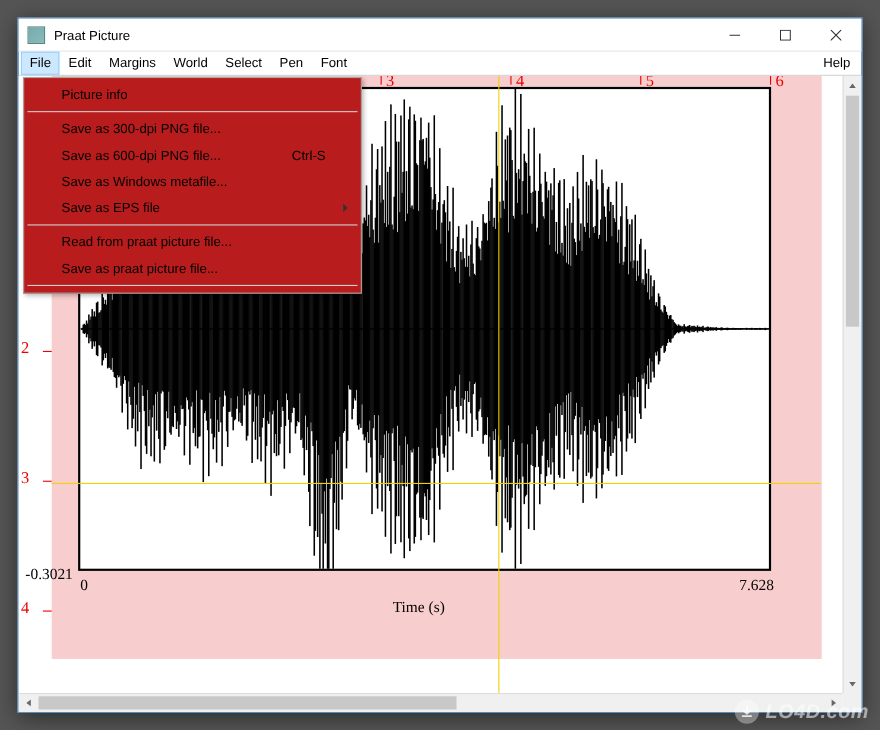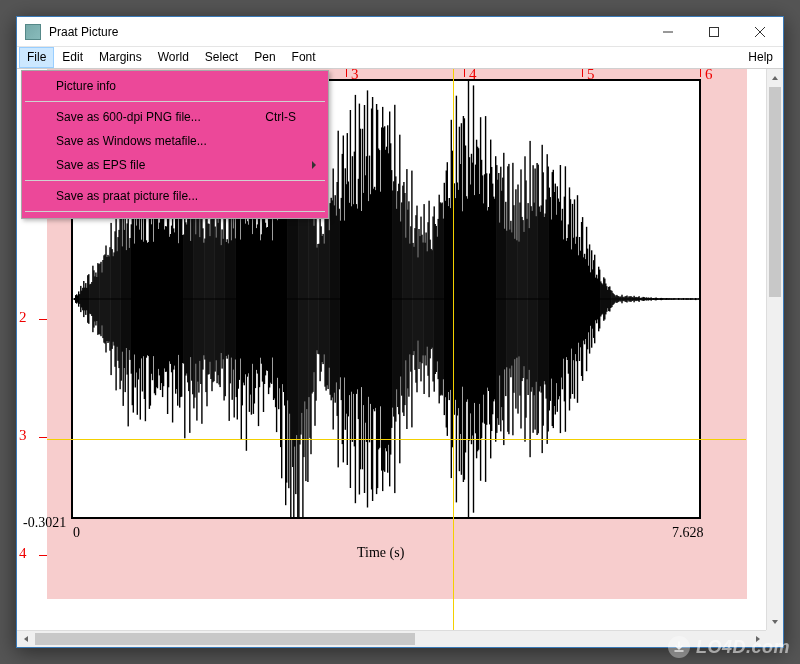--- a/index.html
+++ b/index.html
@@ -127,21 +127,21 @@
   .thumb-v{position:absolute;left:2px;right:2px;top:18px;height:210px;background:#c8c8c8;}
   .thumb-h{position:absolute;top:2px;bottom:2px;left:18px;width:380px;background:#c8c8c8;}
   .scroll-arrow{position:absolute;display:flex;align-items:center;justify-content:center;}
   .scroll-arrow svg{width:8px;height:8px;fill:#666;}
 
   
   .dropdown {
     position: absolute;
     left: 21px; top: 70px;
     width: 308px;
-    background: #ec4899;
+    background: #b91c1c;
     border: 1px solid #a7a7a7;
     box-shadow: 2px 2px 4px rgba(0,0,0,0.25);
     padding: 3px 2px;
     z-index: 50;
   }
   .dd-item {
     display:flex;
     padding: 5px 30px 5px 32px;
     align-items:center;
     font-size: 12px;
@@ -911,32 +911,38 @@
   </div>
 
 </div>
 
 <div class="dropdown">
   <div class="dd-item">
     <span>Picture info</span>
   </div>
   <div class="dd-sep"></div>
   <div class="dd-item">
+    <span>Save as 300-dpi PNG file...</span>
+  </div>
+  <div class="dd-item">
     <span>Save as 600-dpi PNG file...</span>
     <span class="shortcut">Ctrl-S</span>
   </div>
   <div class="dd-item">
     <span>Save as Windows metafile...</span>
   </div>
   <div class="dd-item">
     <span>Save as EPS file</span>
     <span class="sub-arrow"></span>
   </div>
   <div class="dd-sep"></div>
   <div class="dd-item">
+    <span>Read from praat picture file...</span>
+  </div>
+  <div class="dd-item">
     <span>Save as praat picture file...</span>
   </div>
   <div class="dd-sep"></div>
 </div>
 
 <div class="watermark">
   <span class="dl-icon">
     <svg width="12" height="12" viewBox="0 0 12 12">
         <path d="M6 1 V8 M3 5 L6 8 L9 5 M2 10 H10" stroke="rgba(255,255,255,0.8)" stroke-width="1.5" fill="none" stroke-linecap="round"></path>
       </svg>

